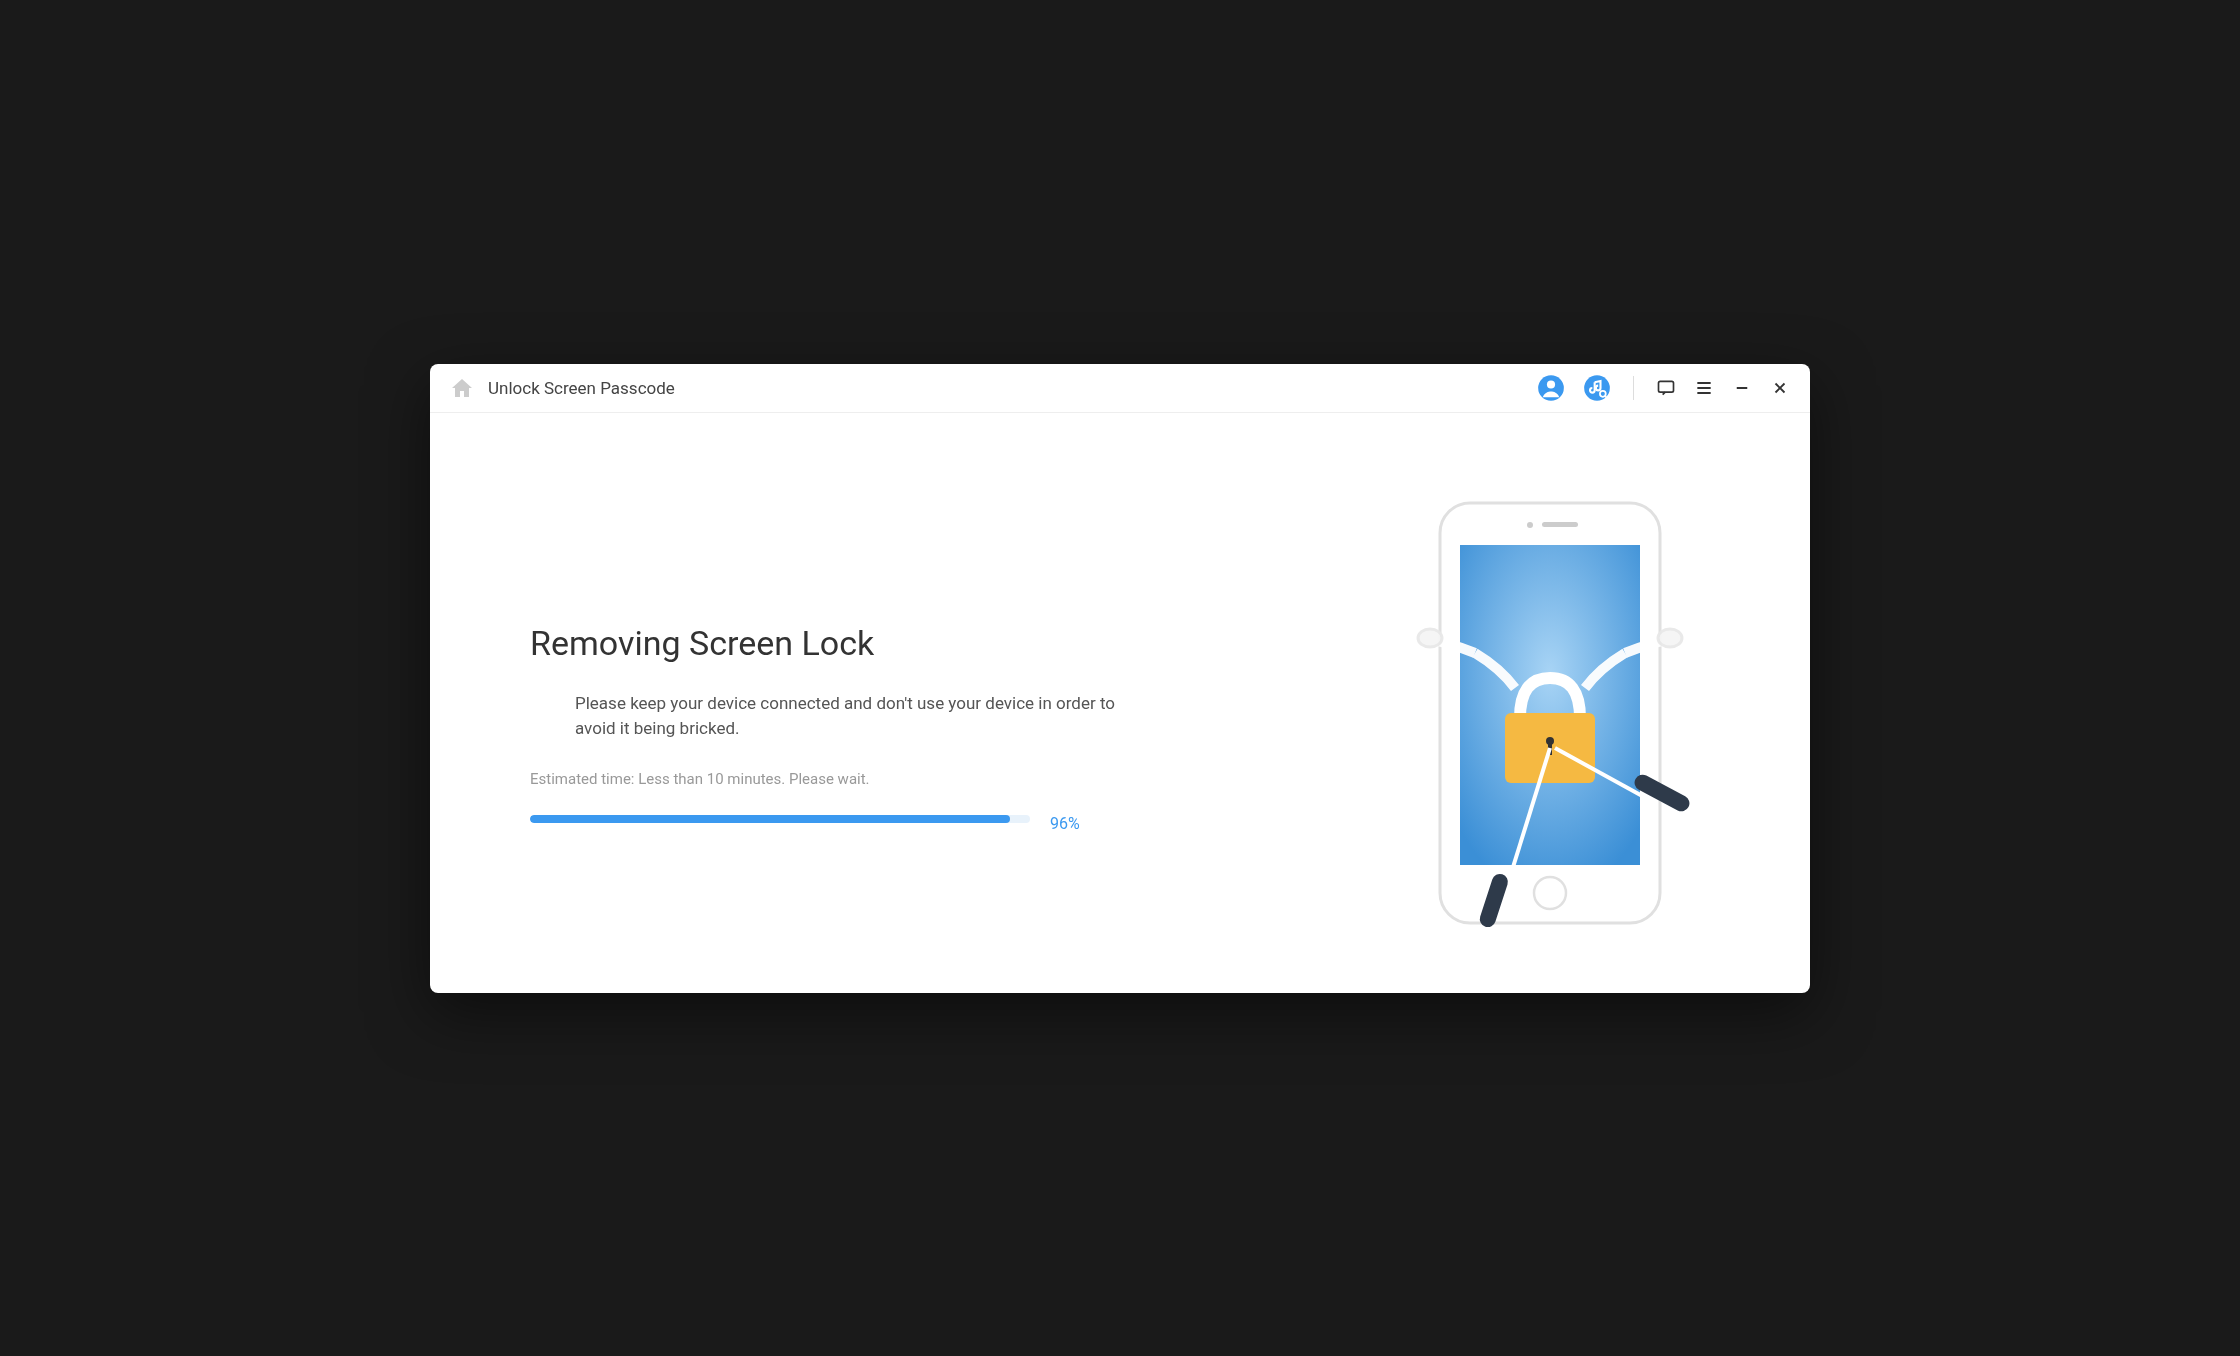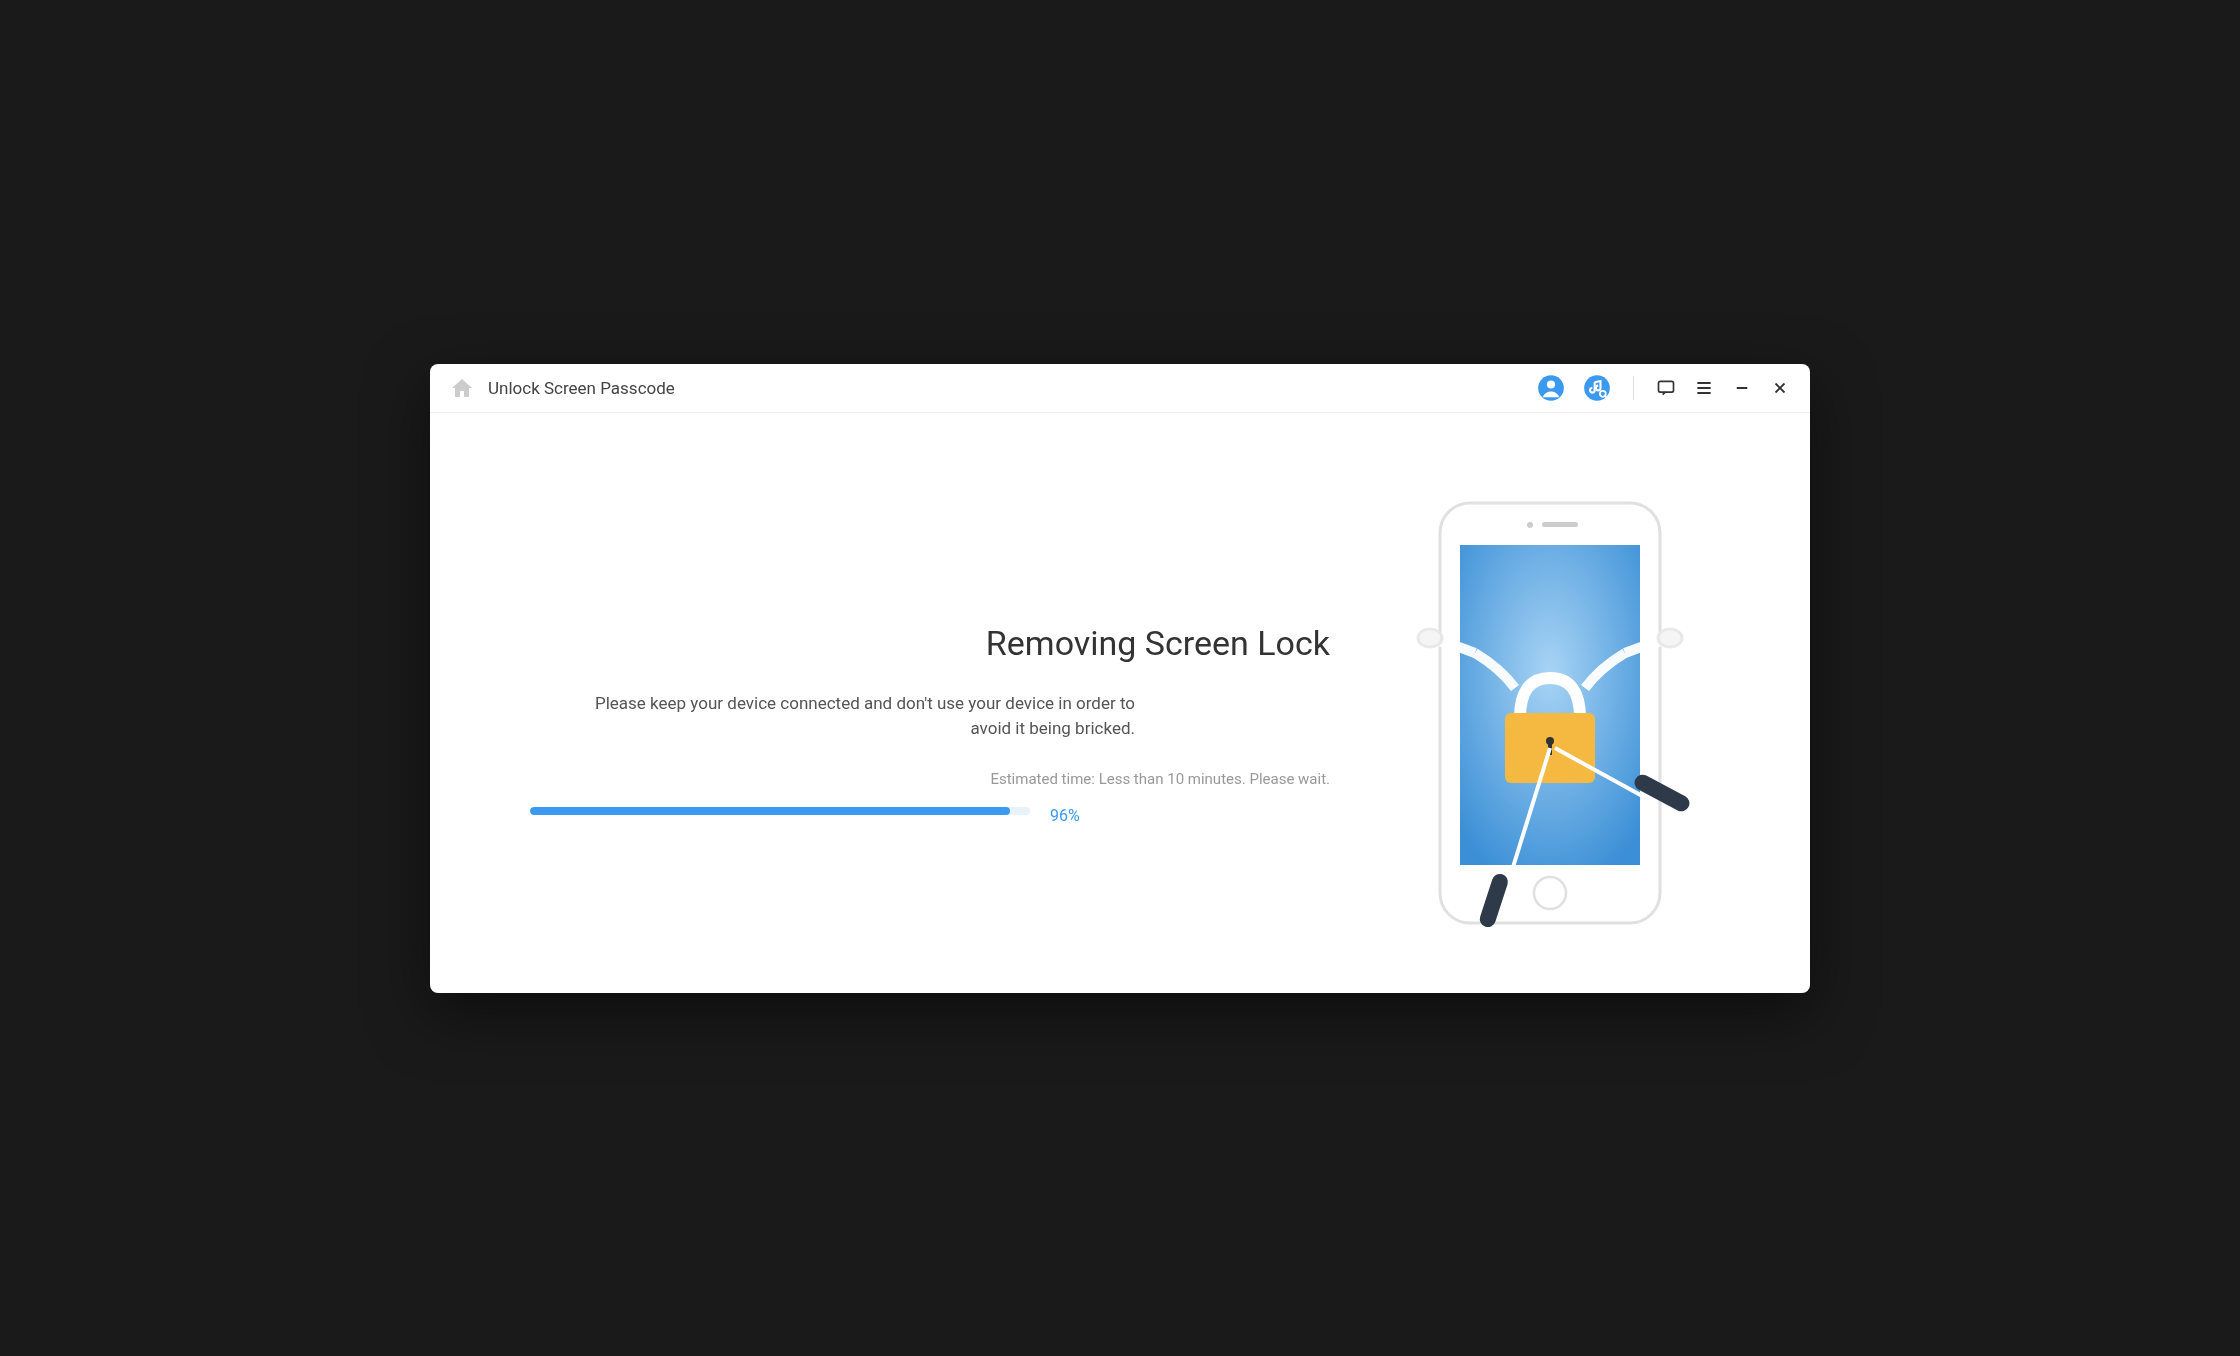--- a/index.html
+++ b/index.html
@@ -75,40 +75,39 @@
     }
     .content {
       flex: 1;
       display: flex;
       padding: 80px 100px;
       gap: 60px;
     }
     .content-left {
       flex: 1;
       padding-top: 130px;
-      text-align: right;
     }
     .heading {
       font-size: 34px;
       font-weight: 400;
       color: #333333;
       margin-bottom: 28px;
     }
     .description {
       font-size: 17px;
       color: #555555;
       line-height: 1.5;
       margin-bottom: 28px;
       max-width: 560px;
       margin-left: 45px;
     }
     .estimate {
       font-size: 15px;
       color: #999999;
-      margin-bottom: 10px;
+      margin-bottom: 18px;
     }
     .progress-row {
       display: flex;
       align-items: center;
       gap: 20px;
     }
     .progress-bar {
       flex: 0 0 500px;
       height: 8px;
       background: #e8f2fb;

